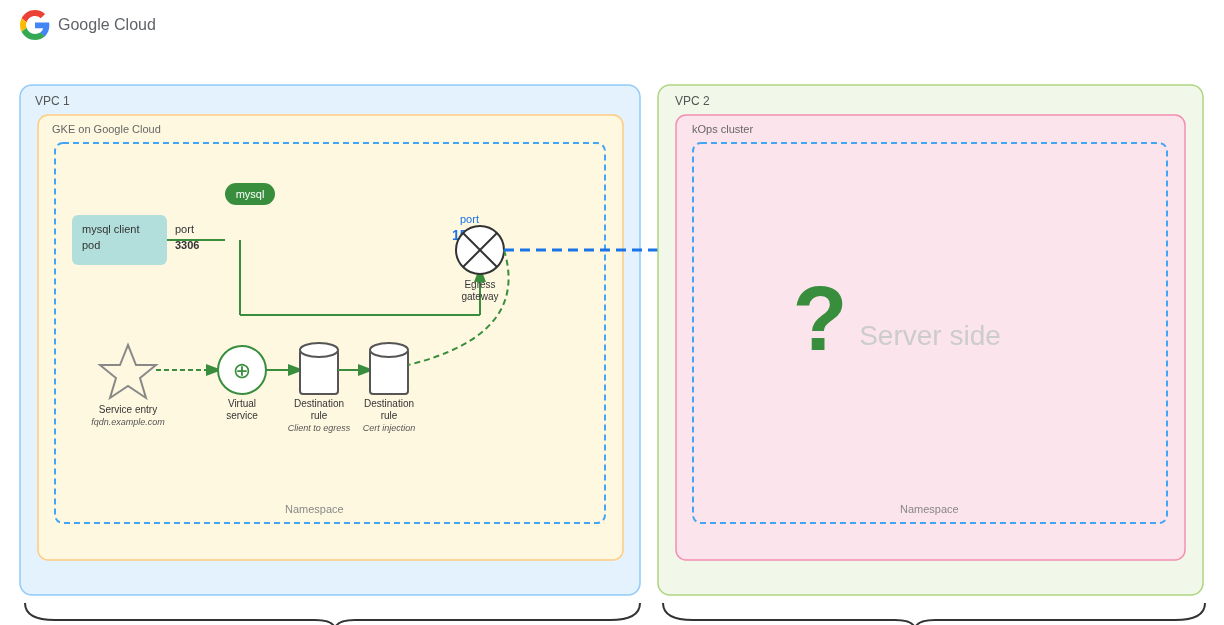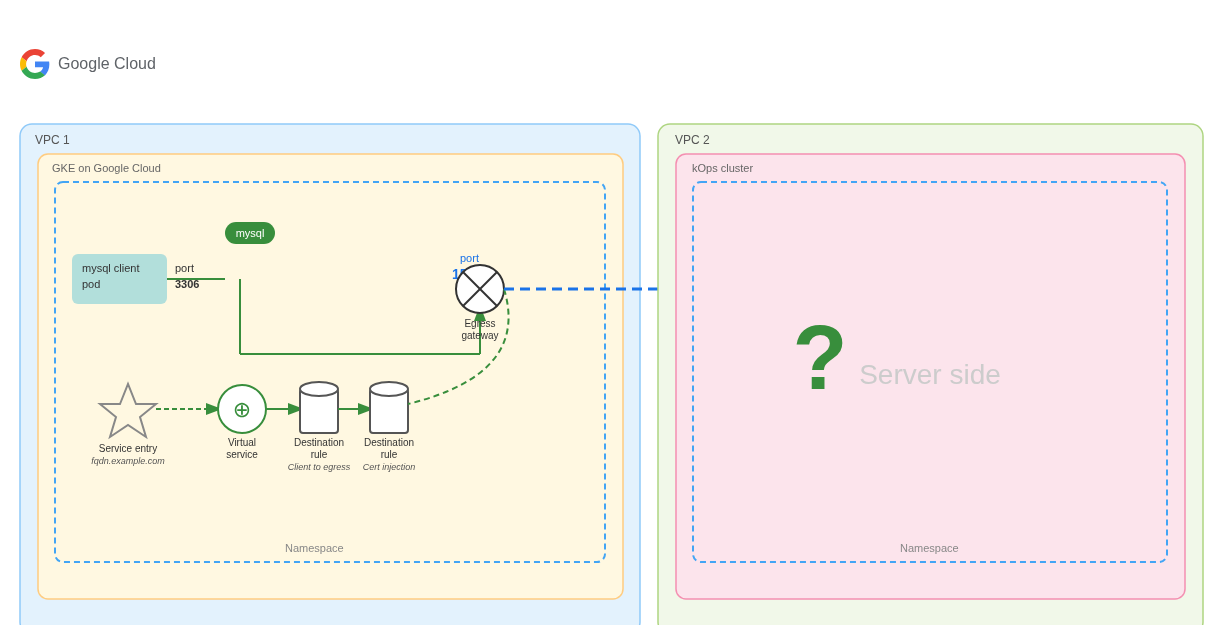--- a/index.html
+++ b/index.html
@@ -12,21 +12,20 @@
       position: relative;
     }
 
     
     .header {
       display: flex;
       align-items: center;
       padding: 10px 20px;
       background: #fff;
       height: 50px;
-      margin-top: 39px;
     }
     .logo-container {
       display: flex;
       align-items: center;
       gap: 8px;
     }
     .logo-icon {
       width: 30px;
       height: 30px;
     }

